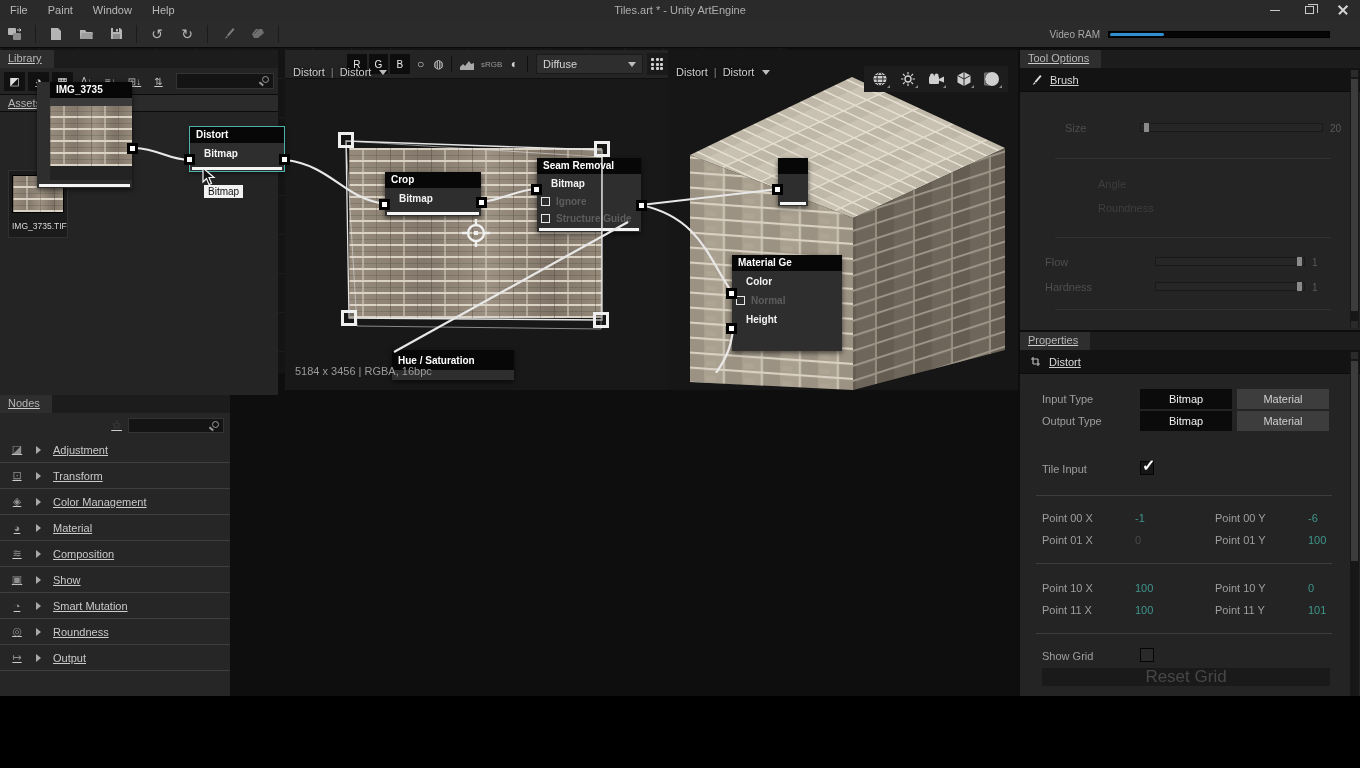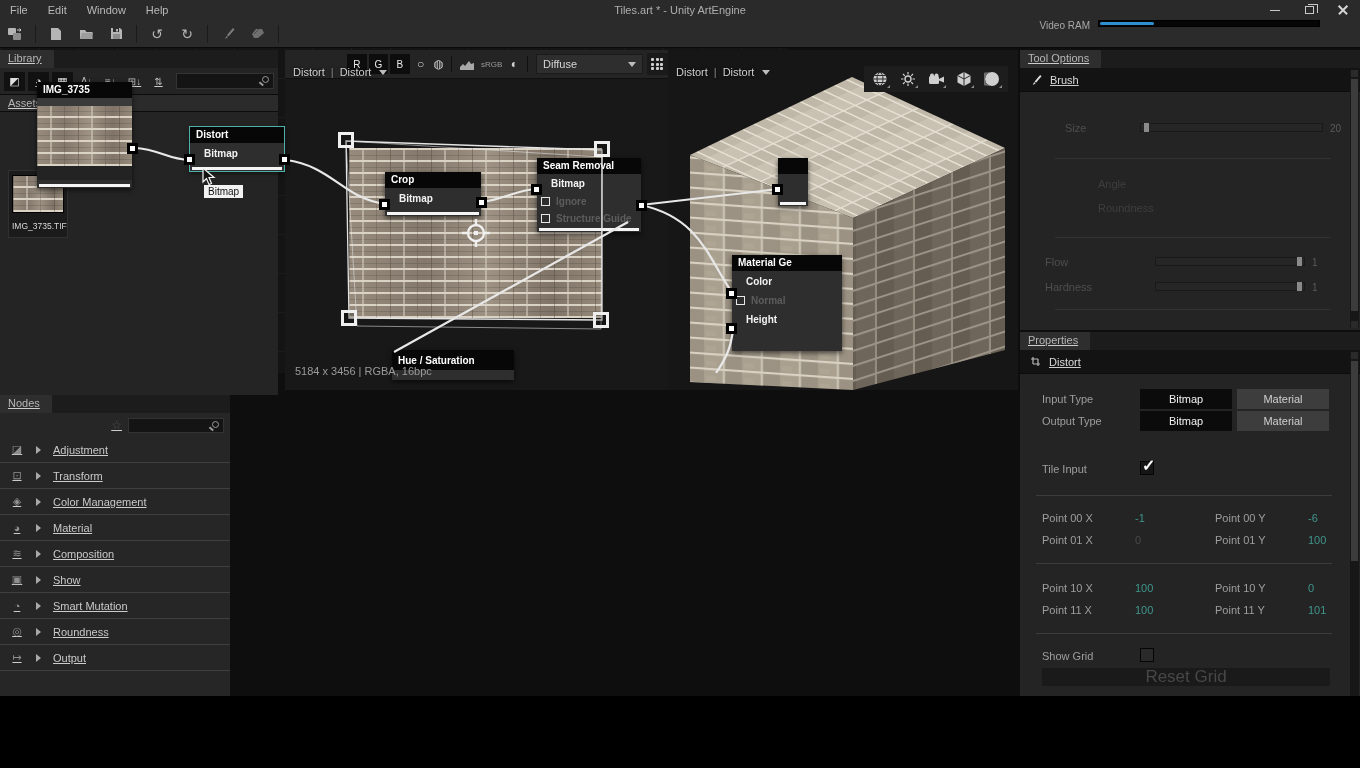--- a/index.html
+++ b/index.html
@@ -18,21 +18,21 @@
   .glyph-restore::before { content:""; position:absolute; left:2px; top:-3px; width:9px; height:8px; border:1px solid #c8c8c8; border-bottom:none; border-left:none; }
   .glyph-x { position:relative; width:10px; height:10px; }
   .glyph-x::before,.glyph-x::after { content:""; position:absolute; left:-1px; top:4px; width:12px; height:1.5px; background:#d5d5d5; }
   .glyph-x::before { transform:rotate(45deg);} .glyph-x::after { transform:rotate(-45deg);}
 
   
   .main-toolbar { position:absolute; left:0; top:20px; width:1360px; height:28px; background:#2b2b2b; border-bottom:1px solid #0a0a0a; display:flex; align-items:center; z-index:49; }
   .tool-btn { width:26px; height:24px; margin:0 2px; display:flex; align-items:center; justify-content:center; color:#b5b5b5; font-size:14px; }
   .tool-btn.dim { color:#6a6a6a; }
   .tb-sep { width:1px; height:18px; background:#1b1b1b; margin:0 5px; }
-  .vram-wrap { position:absolute; right:40px; top:0; height:28px; display:flex; align-items:flex-start; gap:8px; }
+  .vram-wrap { position:absolute; right:30px; top:0; height:28px; display:flex; align-items:center; gap:8px; }
   .vram-label { font-size:10px; color:#a8a8a8; }
   .vram-bar { width:222px; height:7px; background:#060606; border:1px solid #000; position:relative; }
   .vram-fill { position:absolute; left:1px; top:1px; height:3px; width:54px; border-radius:2px; }
 
   
   .panel { position:absolute; background:#242424;text-decoration:underline; }
   .panel-tabs { height:18px; background:#1c1c1c; display:flex; }
   .panel-tab { padding:2px 12px 0 8px; font-size:11px; color:#b5b5b5; background:#2e2e2e; height:18px; }
   .section-hdr { height:24px; background:#131313; display:flex; align-items:center; gap:8px; padding-left:10px; font-size:11px; color:#dcdcdc; border-bottom:1px solid #0c0c0c; }
   .hdiv { position:absolute; height:1px; background:#3c3c3c; }
@@ -136,21 +136,21 @@
   .tooltip { position:absolute; background:#f2f2f2; color:#111; font-size:10px; padding:1px 4px; z-index:9; }
   svg.wires { position:absolute; left:0; top:0; z-index:1; pointer-events:none; }
 </style>
 </head>
 <body>
 
 <div id="app">
 
   <div class="titlebar">
     <span class="menu-item">File</span>
-    <span class="menu-item">Edit</span>
+    <span class="menu-item">Paint</span>
     <span class="menu-item">Window</span>
     <span class="menu-item">Help</span>
     <span class="tb-title">Tiles.art * - Unity ArtEngine</span>
     <div class="win-controls">
       <div class="win-btn">
           <span class="glyph-min"></span>
         </div>
       <div class="win-btn">
           <span class="glyph-restore"></span>
         </div>
@@ -569,21 +569,21 @@
       </div>
       <div class="vp-sep"></div>
       <div class="ng-btn">
         <svg width="14" height="11" viewBox="0 0 14 11">
             <rect x="0.7" y="0.7" width="12.6" height="9.6" stroke="#9a9a9a" stroke-width="1.4" fill="none"></rect>
             <path d="M0.7 3.4 h12.6" stroke="#9a9a9a" stroke-width="1.4"></path>
           </svg>
       </div>
     </div>
 
-    <div class="node" style="left:37px; top:82px; width:95px; height:106px;">
+    <div class="node" style="left:37px; top:82px; width:95px; height:106px;padding-left:13px;">
       <div class="node-title">IMG_3735</div>
       <div style="height:8px; background:#3a3a3a;"></div>
       <div class="brick" style="height:60px;"></div>
       <div style="height:14px; background:#232323;"></div>
       <div class="node-bar"></div>
       <div class="port" style="right:-6px; top:61px;"></div>
     </div>
 
     <div class="node selected" style="left:190px; top:127px; width:94px; height:44px;">
       <div class="node-title">Distort</div>

